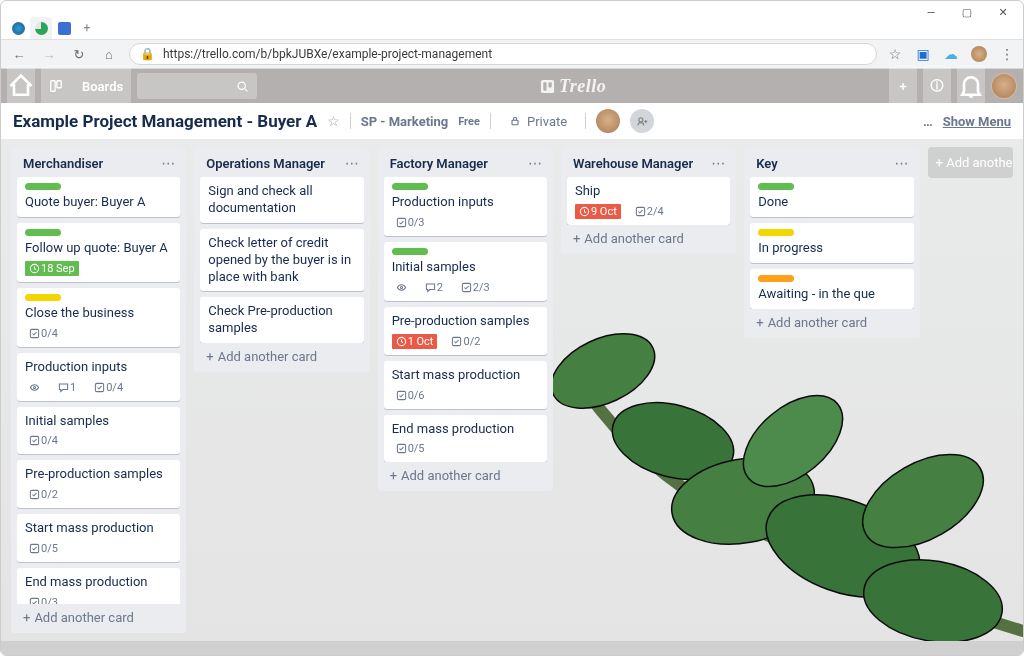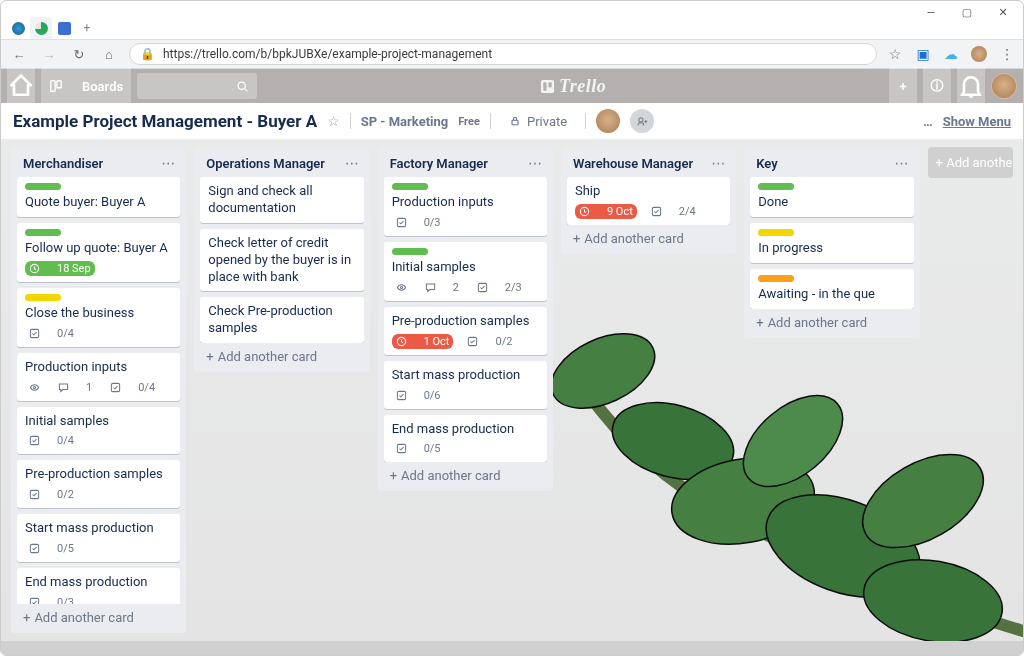--- a/index.html
+++ b/index.html
@@ -52,21 +52,21 @@
 .cards { display:flex; flex-direction:column; gap:6px; overflow-y:auto; }
 .card { background:#fff; border-radius:3px; padding:6px 8px 6px 8px; box-shadow: 0 1px 0 rgba(9,30,66,0.2); font-size:13px; color:#172b4d; display:flex; flex-direction:column; gap:4px; }
 .label-strip { width:36px; height:7px; border-radius:4px; }
 .labels { display:flex; gap:4px; }
 .green { background:#61bd4f; }
 .yellow { background:#f2d600; }
 .orange { background:#ff9f1a; }
 .red { background:#eb5a46; }
 .card-title { line-height:1.3; }
 .badges { display:flex; gap:10px; align-items:center; font-size:11px; color:#6b778c; }
-.badge { display:flex; align-items:center; gap:17px; padding:1px 4px; border-radius:6px; }
+.badge { display:flex; align-items:center; gap:1px; padding:1px 4px; border-radius:1px; }
 .badge.due-green { background:#61bd4f; color:#fff; }
 .badge.due-red { background:#eb5a46; color:#fff; }
 .badge svg { width:11px; height:11px; }
 .add-card { font-size:13px; color:#6b778c; padding:6px 6px 2px 6px; display:flex; align-items:center; gap:4px; }
 
 .status-bar { height:16px; background:#d0d0d0; }
 
 
 svg { stroke: currentColor; fill: none; stroke-width:1.5; }
 </style>

